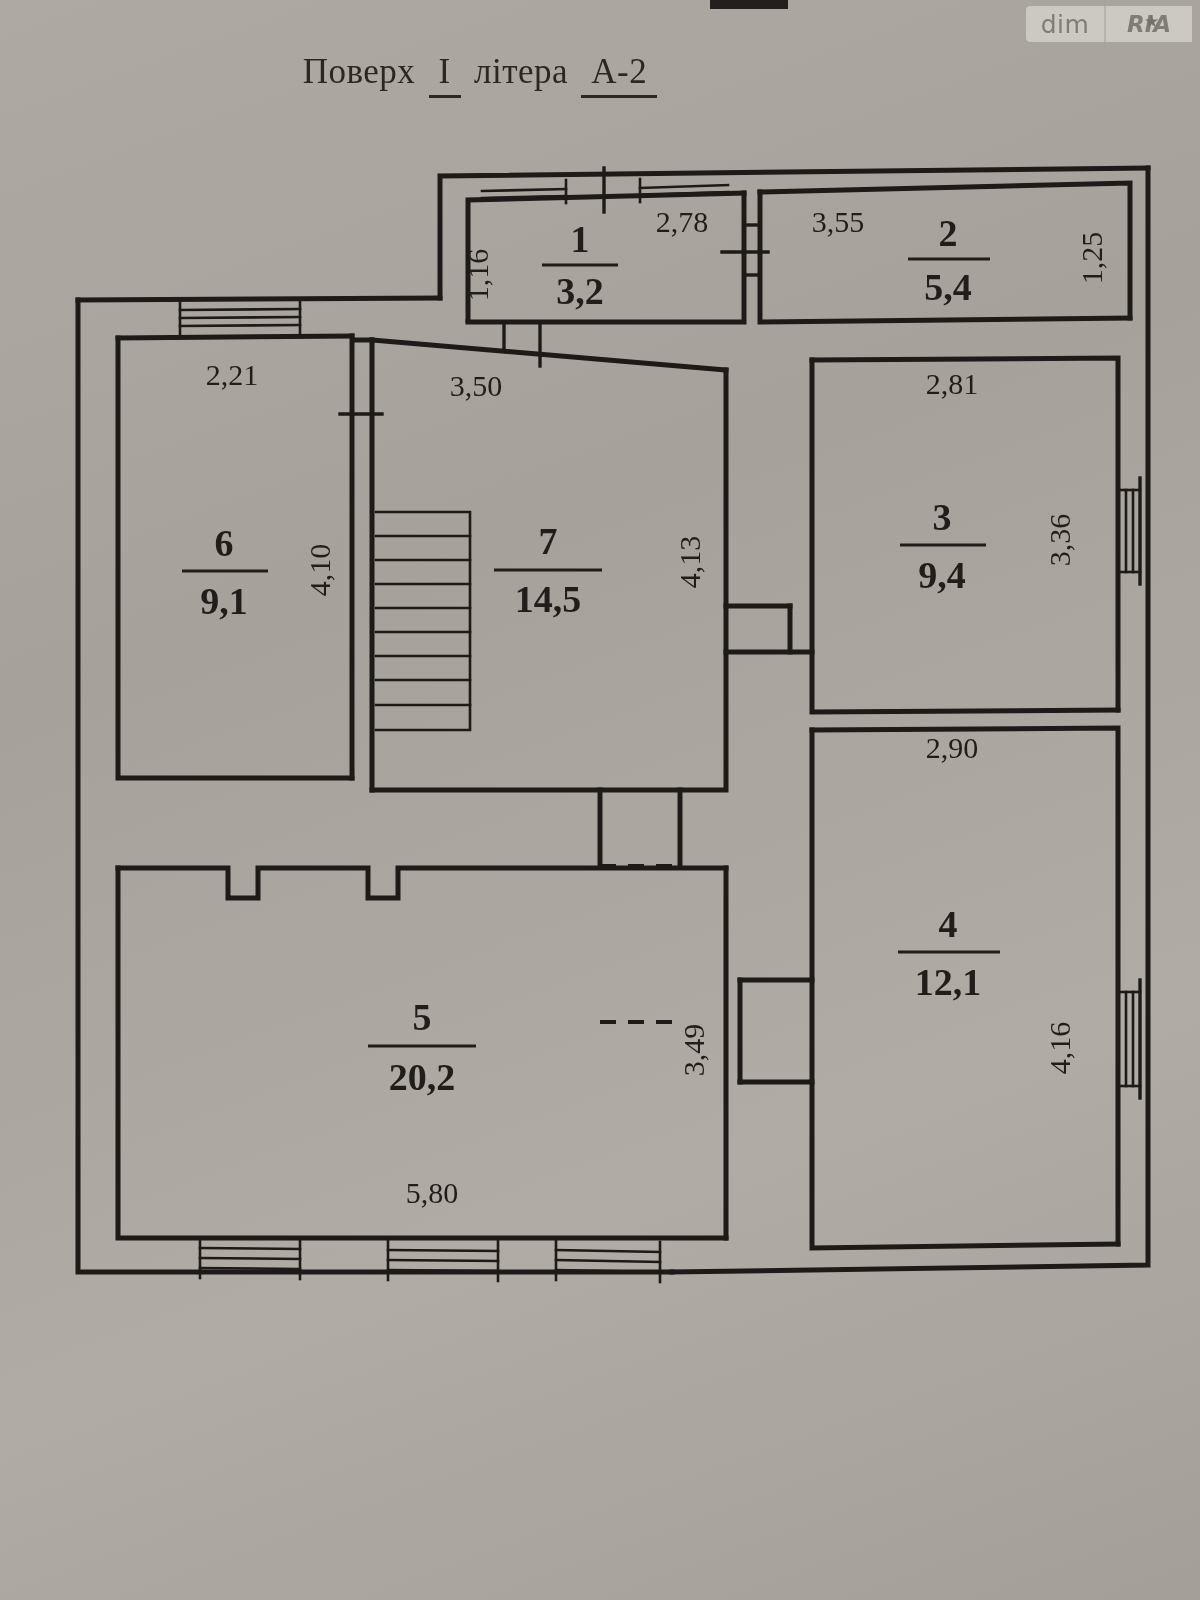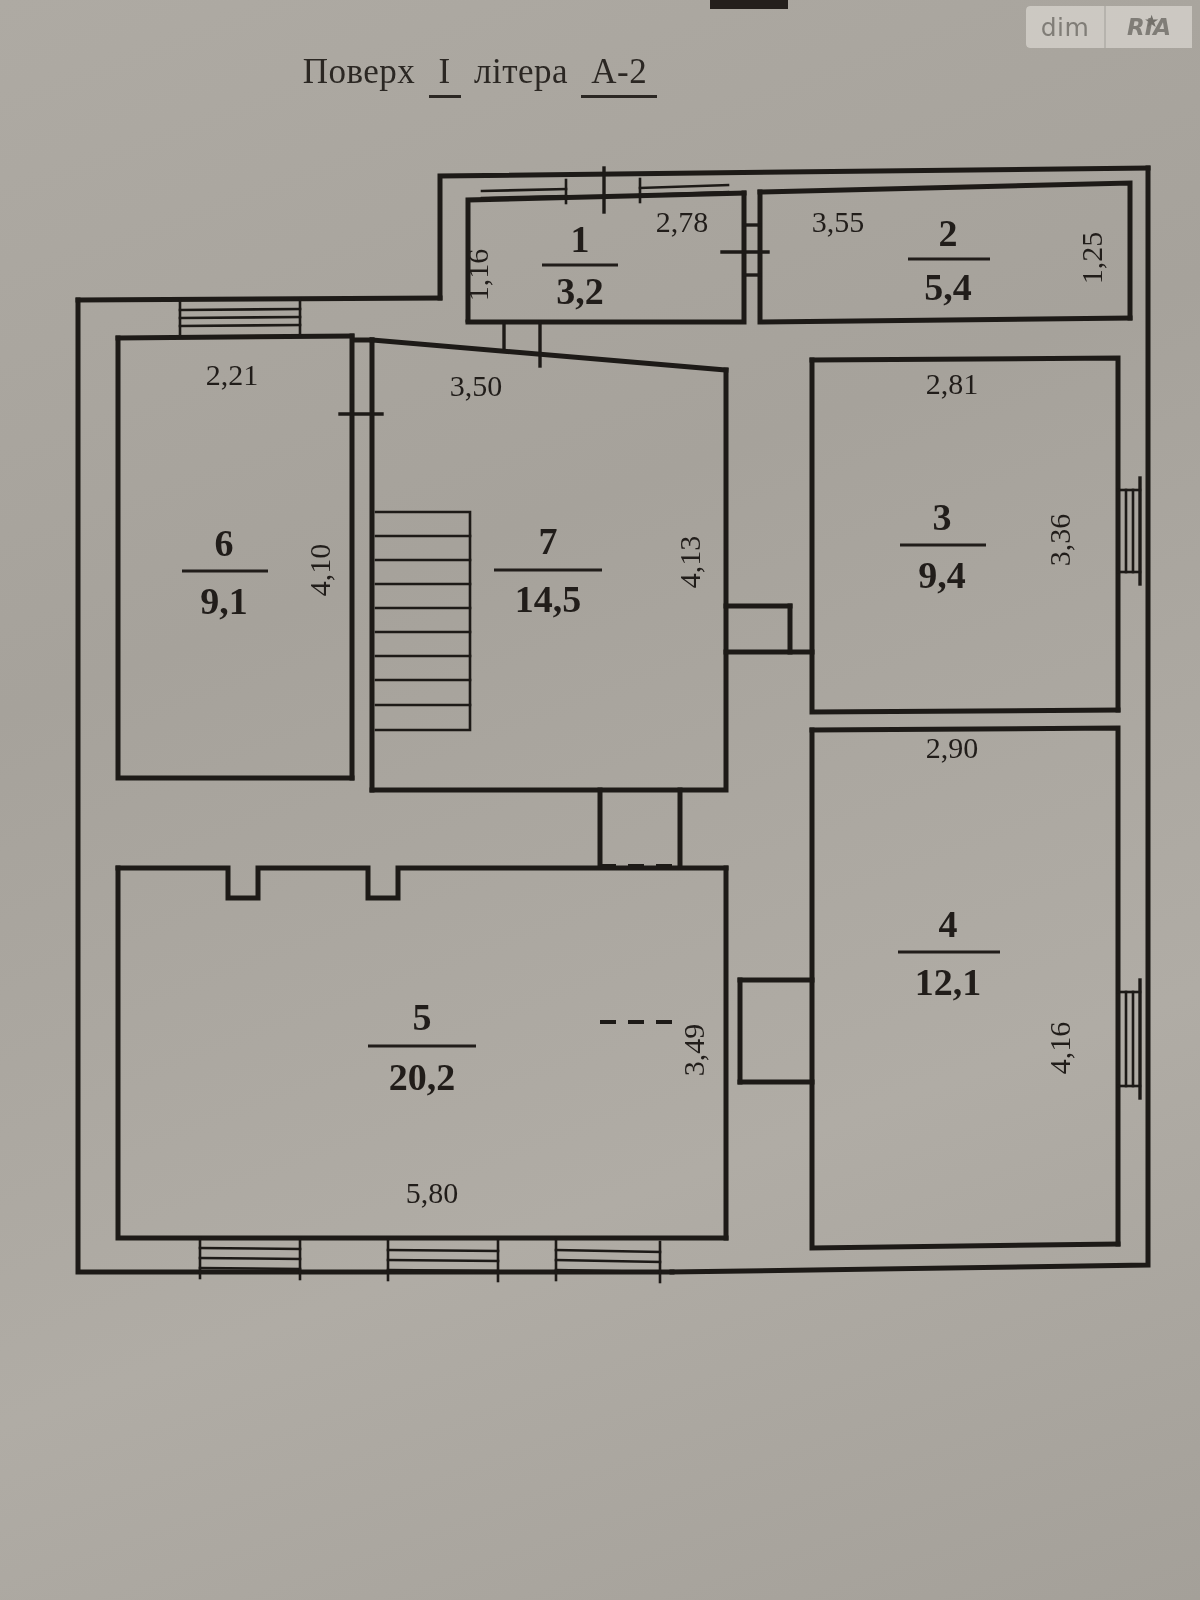--- a/index.html
+++ b/index.html
@@ -24,21 +24,21 @@
     position: absolute;
     left: 710px; top: 0px;
     width: 78px; height: 9px;
     background: #241f1c;
   }
   
   #watermark {
     position: absolute;
     right: 8px; top: 6px;
     display: flex;
-    height: 42px;
+    height: 36px;
     border-radius: 4px 0 0 4px;
     overflow: hidden;
     opacity: .92;
   }
   #watermark .wm-box {
     background: #cfccc6;
     display: flex; align-items: center; justify-content: center;
     color: #7d7a74;
     font-family: "DejaVu Sans", sans-serif;
   }

